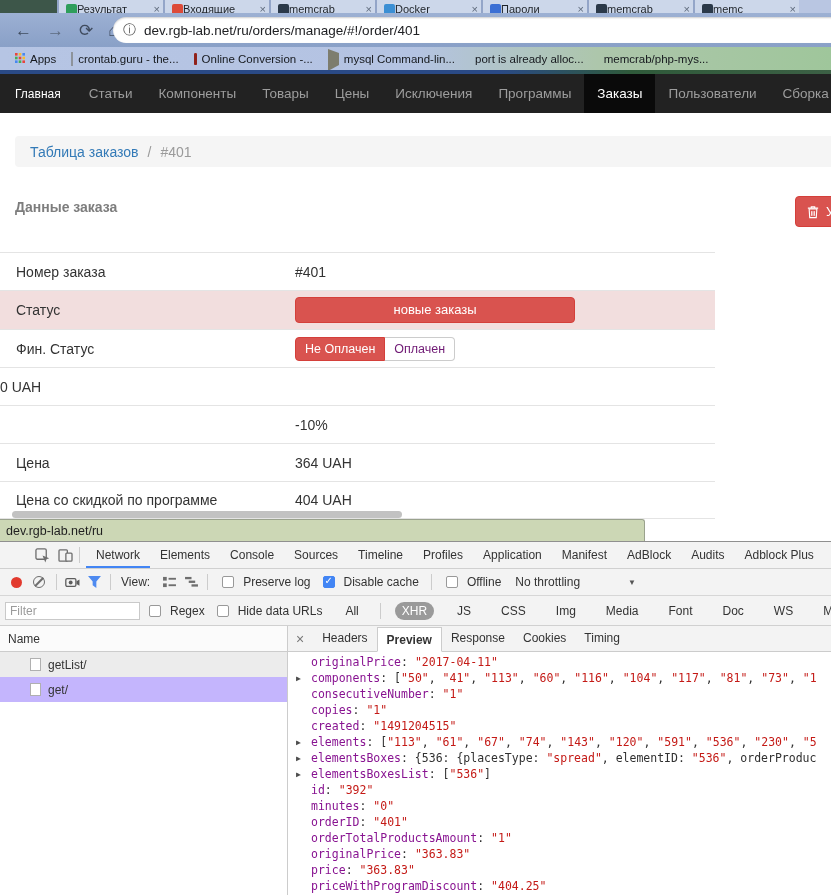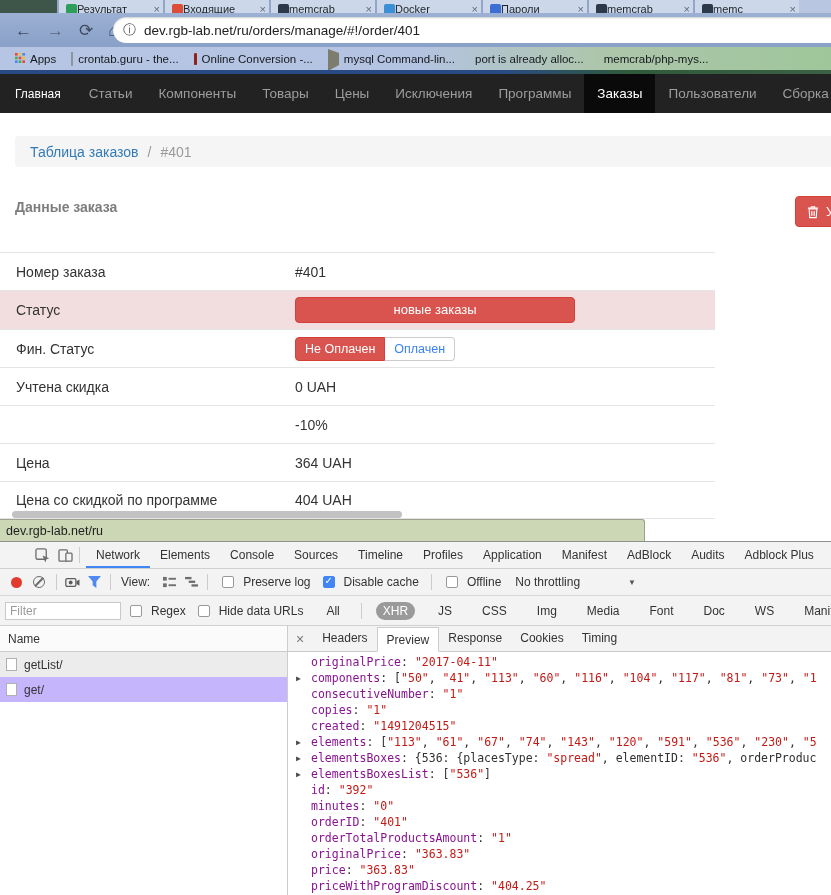--- a/index.html
+++ b/index.html
@@ -54,21 +54,21 @@
   .delete-btn { position:absolute; top:196px; left:795px; width:95px; height:31px; background:#d9534f; border:1px solid #d43f3a; border-radius:4px; color:#fff; display:flex; align-items:center; gap:7px; padding-left:11px; font-size:13px; }
 
   .order-table { position:absolute; top:252px; left:0; width:715px; }
   .orow { display:flex; align-items:center; border-top:1px solid #e4e4e4; height:38px; }
   .orow:last-child { border-bottom:1px solid #e4e4e4; }
   .orow .olabel { width:295px; padding-left:16px; font-size:14px; color:#333; flex:none; }
   .orow .ovalue { font-size:14px; color:#333; }
   .orow.pink { background:#f2dede; height:39px; }
   .status-btn { width:280px; height:26px; background:#d9534f; border:1px solid #d43f3a; border-radius:4px; color:#fff; font-size:13px; text-align:center; line-height:24px; }
   .fin-group { display:flex; }
-  .fin-btn { font-size:12.5px; padding:4px 9px; border:1px solid #ccc; background:#fff; color:#3b82f6; }
+  .fin-btn { font-size:12.5px; padding:4px 9px; border:1px solid #ccc; background:#fff; color:#701a75; }
   .fin-btn.red { background:#d9534f; border-color:#d43f3a; color:#fff; border-radius:4px 0 0 4px; }
   .fin-btn.white { border-left:none; border-radius:0 4px 4px 0; }
 
   
   .hthumb { position:absolute; top:511px; left:12px; width:390px; height:7px; background:#c2c2c2; border-radius:4px; }
 
   
   .bubble { position:absolute; top:519px; left:0; width:645px; height:23px; background:#ccd7b5; border:1px solid #9aa28d; border-left:none; border-bottom:none; border-radius:0 3px 0 0; font-size:12.5px; color:#1f1f1f; padding:4px 0 0 6px; }
 
   
@@ -84,38 +84,38 @@
   .clear-ico { width:12px; height:12px; border:1.5px solid #6e6e6e; border-radius:50%; margin-left:11px; position:relative; flex:none; }
   .clear-ico::after { content:""; position:absolute; left:-1px; top:4.2px; width:12px; height:1.5px; background:#6e6e6e; transform:rotate(-45deg); }
   .dt-label { margin:0 4px; white-space:nowrap; }
   .cb { width:12px; height:12px; border:1px solid #999; border-radius:2px; background:#fff; margin:0 5px 0 8px; flex:none; position:relative; }
   .cb.checked { background:#4285f4; border-color:#4285f4; }
   .cb.checked::after { content:"✓"; position:absolute; left:1px; top:-2px; color:#fff; font-size:10px; }
   .throttle { margin-left:10px; white-space:nowrap; }
   .dd-arrow { margin-left:48px; font-size:8px; color:#555; }
 
   .dt-filterbar { height:30px; background:#f3f3f3; border-bottom:1px solid #d0d0d0; display:flex; align-items:center; }
-  .filter-input { width:116px; height:18px; margin-left:5px; border:1px solid #c9c9c9; font-size:12px; padding:0 4px; font-family:"Liberation Sans",sans-serif; color:#333; }
+  .filter-input { width:135px; height:18px; margin-left:5px; border:1px solid #c9c9c9; font-size:12px; padding:0 4px; font-family:"Liberation Sans",sans-serif; color:#333; }
   .filter-input::placeholder { color:#9b9b9b; }
   .pill { padding:2px 7px; margin:0 8px; border-radius:9px; white-space:nowrap; }
   .pill.active { background:#9a9a9a; color:#fff; }
 
   .dt-body { position:absolute; top:84px; left:0; right:0; bottom:0; display:flex; }
   .dt-left { width:288px; flex:none; border-right:1px solid #ccc; background:#fff; }
   .name-header { height:26px; border-bottom:1px solid #ccc; display:flex; align-items:center; padding-left:8px; background:#fbfbfb; }
-  .req-row { height:25px; display:flex; align-items:center; font-size:12px; color:#333; }
+  .req-row { height:25px; display:flex; align-items:center; font-size:12px; color:#333;padding-left:24px; }
   .req-row.odd { background:#ececec; }
   .req-row.selected { background:#c4b5fd;text-align:right; }
   .req-ico { width:11px; height:13px; background:#fff; border:1px solid #b0b0b0; margin:0 7px 0 6px; flex:none; }
 
   .dt-right { flex:1; min-width:0; display:flex; flex-direction:column; }
   .detail-tabs { height:26px; background:#f3f3f3; border-bottom:1px solid #ccc; display:flex; align-items:center; flex:none; }
   .detail-close { margin:0 9px 0 8px; color:#777; font-size:14px; }
   .detail-tab { padding:0 9px; height:25px; line-height:25px; white-space:nowrap; }
-  .detail-tab.active { background:#fff; border:1px solid #ccc; border-bottom:1px solid #fff; margin-bottom:-1px; }
+  .detail-tab.active { background:#fff; border:1px solid #ccc; border-bottom:1px solid #fff; margin-bottom:-1px;font-weight:bold; }
 
   .preview { flex:1; overflow:hidden; padding-top:2px; font-family:"DejaVu Sans Mono", monospace; font-size:11.5px; line-height:16px; white-space:nowrap; }
   .pv-line { position:relative; padding-left:23px; }
   .pv-arrow { position:absolute; left:8px; top:1px; font-size:8px; color:#4d4d4d; }
   .pv-k { color:#881391; }
   .pv-s { color:#c41a16; }
   .pv-p { color:#303030; }
 </style>
 </head>
 <body>
@@ -263,21 +263,20 @@
       <button class="status-btn">новые заказы</button>
     </div>
     <div class="orow">
       <div class="olabel">Фин. Статус</div>
       <div class="fin-group">
         <button class="fin-btn red">Не Оплачен</button>
         <button class="fin-btn white">Оплачен</button>
       </div>
     </div>
     <div class="orow">
-      <div class="olabel">Учтена скидка</div>
       <div class="ovalue">0 UAH</div>
     </div>
     <div class="orow">
       <div class="olabel"></div>
       <div class="ovalue">-10%</div>
     </div>
     <div class="orow">
       <div class="olabel">Цена</div>
       <div class="ovalue">364 UAH</div>
     </div>

